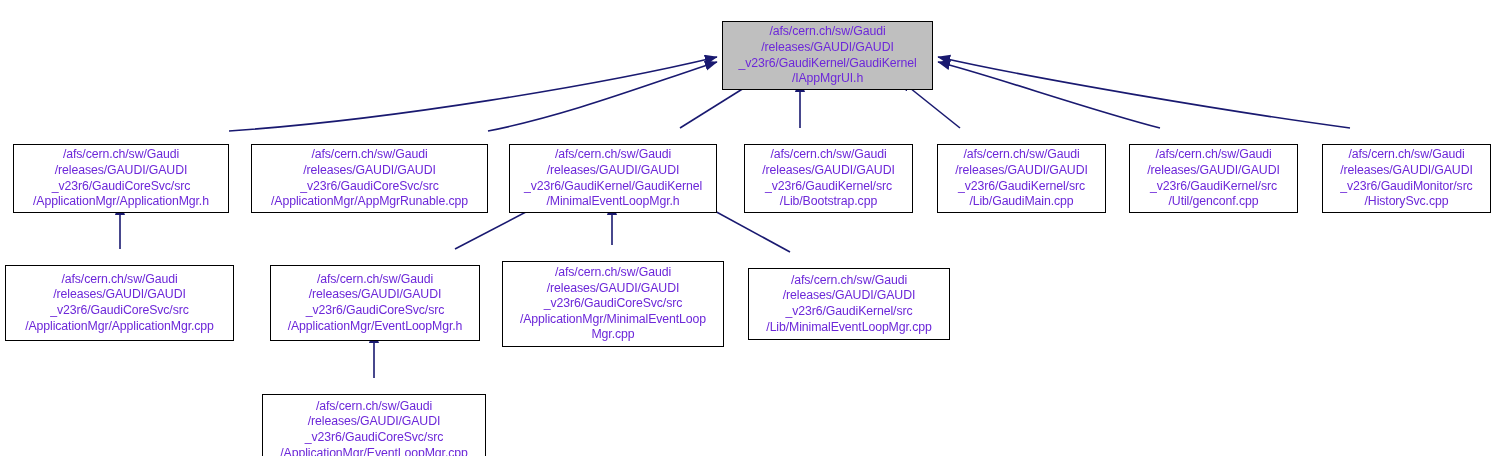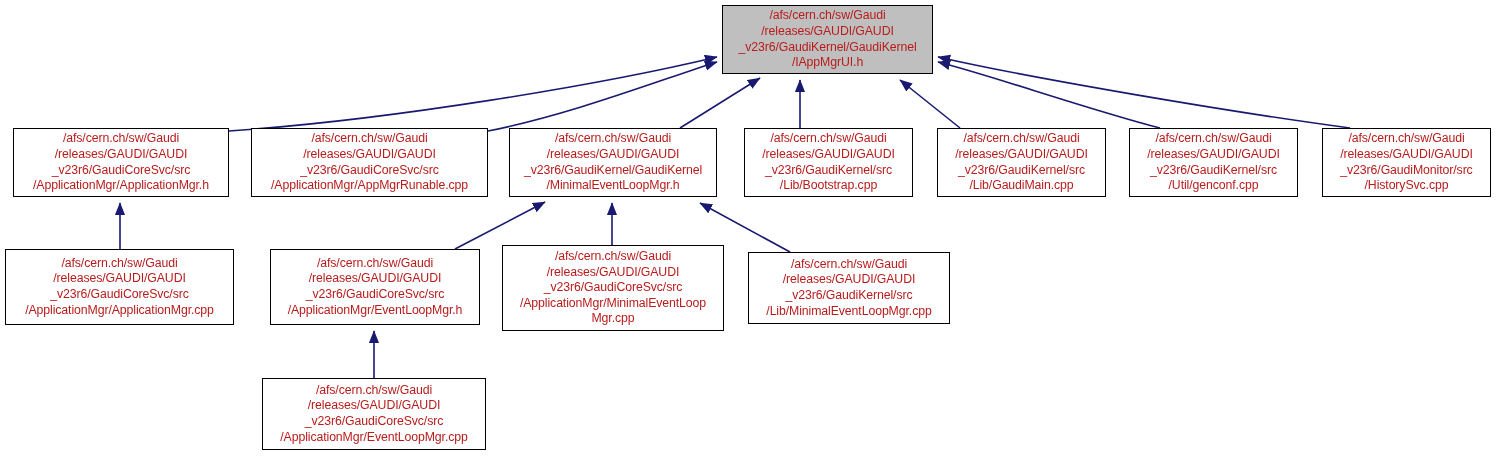--- a/index.html
+++ b/index.html
@@ -21,31 +21,32 @@
     top: 0;
     width: 1497px;
     height: 456px;
     pointer-events: none;
   }
   .node {
     position: absolute;
     box-sizing: border-box;
     border: 1px solid #000000;
     background: #ffffff;
-    color: #b91c1c;
+    color: #6d28d9;
     font-size: 12.3px;
     line-height: 15.6px;
     display: flex;
     flex-direction: column;
     justify-content: center;
     align-items: center;
     text-align: center;
     white-space: pre-line;
     letter-spacing: -0.1px;
     overflow: hidden;
+    margin-top: 16px;
   }
   .node.root {
     background: #bfbfbf;
     border: 1px solid #000000;
   }
   .node .label {
     display: block;
     width: 100%;
     padding: 0 3px;
     box-sizing: border-box;

